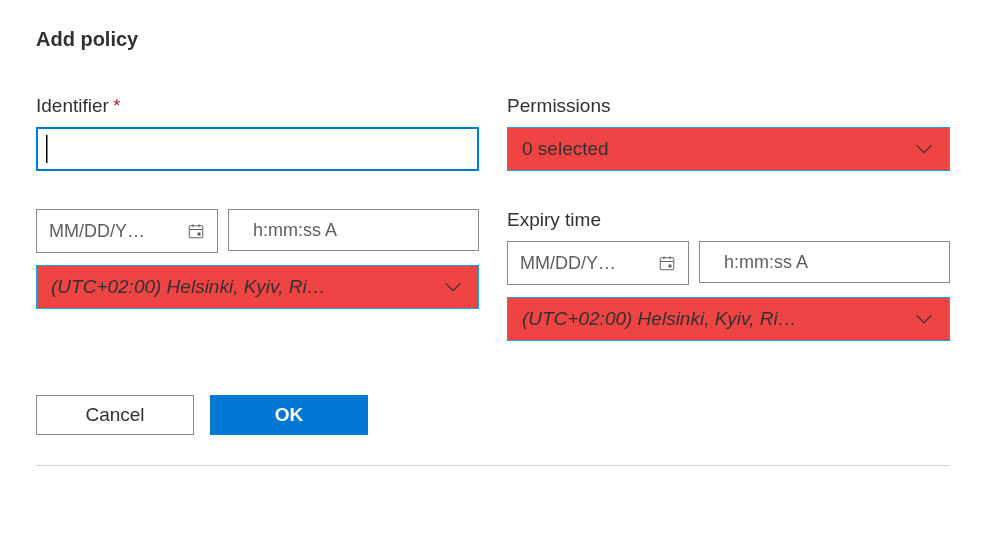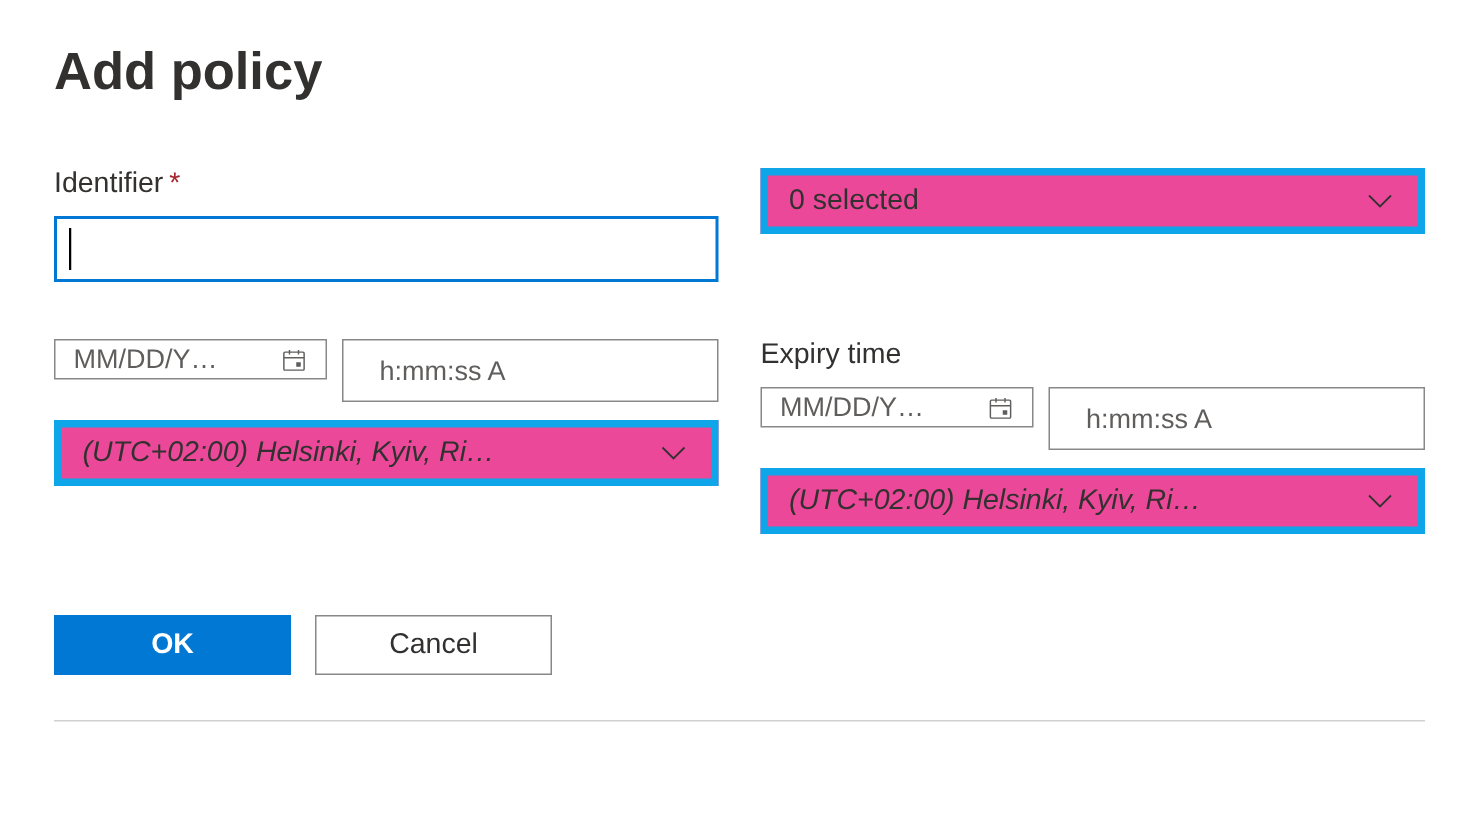--- a/index.html
+++ b/index.html
@@ -8,21 +8,21 @@
       padding: 0;
     }
     body {
       font-family: "Segoe UI", -apple-system, BlinkMacSystemFont, sans-serif;
       padding: 28px 36px;
       color: #323130;
       background: #fff;
       width: 986px;
     }
     .page-title {
-      font-size: 35px;
+      font-size: 20px;
       font-weight: 600;
       margin-bottom: 44px;
       color: #323130;
     }
     .form-grid {
       display: grid;
       grid-template-columns: 1fr 1fr;
       column-gap: 28px;
       row-gap: 0;
     }
@@ -48,28 +48,28 @@
       font-family: inherit;
       outline: none;
     }
     .text-input.has-caret {
       background: linear-gradient(#000,#000) no-repeat;
       background-size: 1.5px 28px;
       background-position: 8px center;
     }
     .select-box {
       height: 44px;
-      border: 5px solid #0ea5e9;
+      border: 1px solid #0ea5e9;
       display: flex;
       align-items: center;
       justify-content: space-between;
       padding: 0 14px;
       font-size: 19px;
       color: #323130;
-      background: #ec4899;
+      background: #ef4444;
       cursor: pointer;
     }
     .select-box .chevron {
       flex-shrink: 0;
     }
     .timezone-text {
       white-space: nowrap;
       overflow: hidden;
       text-overflow: ellipsis;
       padding-right: 10px;
@@ -78,21 +78,21 @@
     .datetime-row {
       display: flex;
       gap: 10px;
       margin-bottom: 12px;
     }
     .section-spacer {
       height: 38px;
     }
     .date-input {
       position: relative;
-      height: 27px;
+      height: 44px;
       border: 1px solid #8a8886;
       display: flex;
       align-items: center;
       padding: 0 12px;
       font-size: 18px;
       color: #605e5c;
       flex: 0 0 182px;
       background: #fff;
       cursor: pointer;
       gap: 10px;
@@ -160,20 +160,21 @@
 <div class="form-grid">
 
   <div class="field-group">
     <label class="field-label">
       <span>Identifier</span><span class="required-star">*</span>
     </label>
     <input type="text" class="text-input has-caret" value="" style="">
   </div>
 
   <div class="field-group">
+    <label class="field-label">Permissions</label>
     <div class="select-box">
       <span>0 selected</span>
       <svg class="chevron" width="22" height="22" viewBox="0 0 24 24" fill="none" stroke="#323130" stroke-width="1.3">
           <polyline points="4 8 12 16 20 8"></polyline>
         </svg>
     </div>
   </div>
 
   <div class="section-spacer"></div>
   <div class="section-spacer"></div>
@@ -223,17 +224,17 @@
       <span class="timezone-text">(UTC+02:00) Helsinki, Kyiv, Ri…</span>
       <svg class="chevron" width="22" height="22" viewBox="0 0 24 24" fill="none" stroke="#323130" stroke-width="1.3">
           <polyline points="4 8 12 16 20 8"></polyline>
         </svg>
     </div>
   </div>
 
 </div>
 
 <div class="button-row">
+  <button class="btn btn-secondary">Cancel</button>
   <button class="btn btn-primary">OK</button>
-  <button class="btn btn-secondary">Cancel</button>
 </div>
 
 <hr class="divider">
 
 </body></html>

